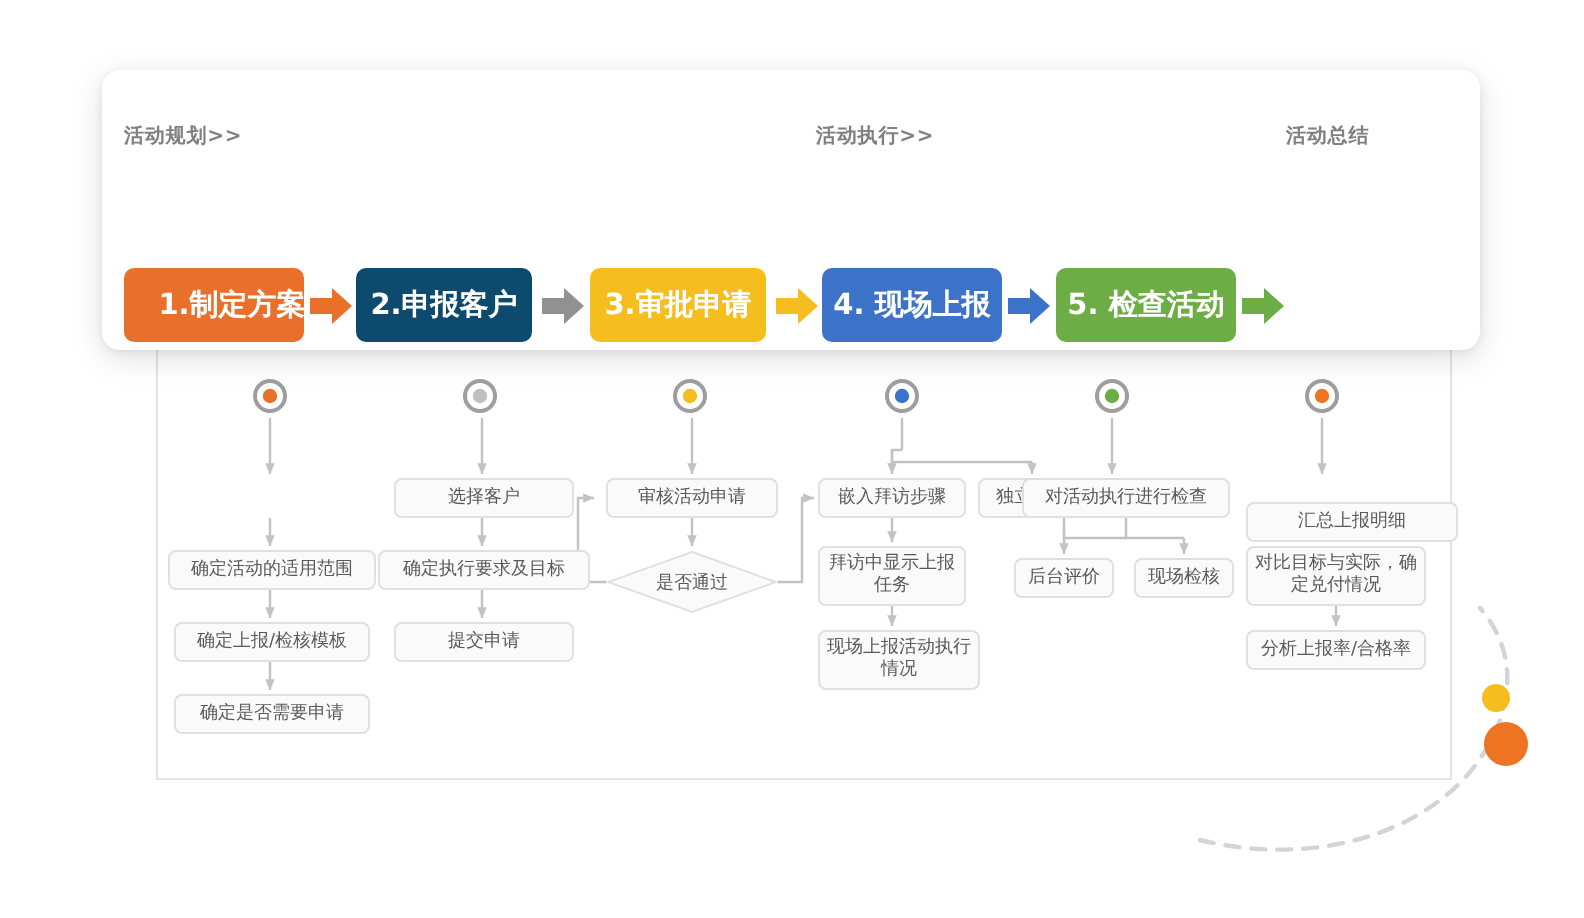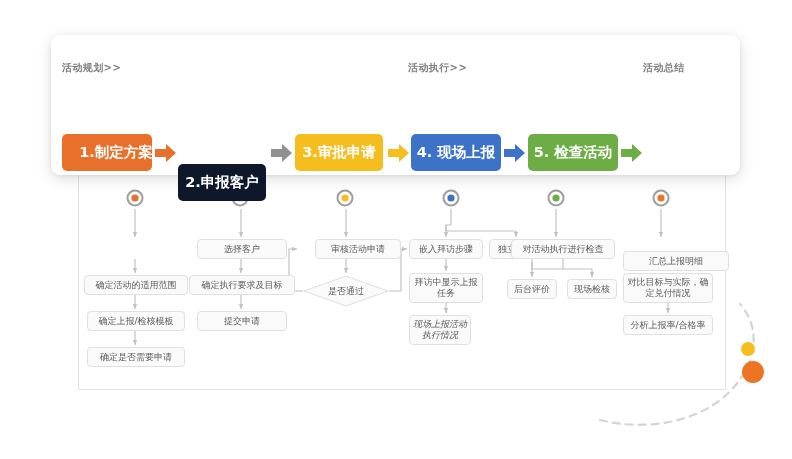--- a/index.html
+++ b/index.html
@@ -206,51 +206,51 @@
     </svg>
 
     <div class="node" style="left:5px;top:124px;width:104px;height:20px;">确定活动的适用范围</div>
     <div class="node" style="left:8px;top:160px;width:98px;height:20px;">确定上报/检核模板</div>
     <div class="node" style="left:8px;top:196px;width:98px;height:20px;">确定是否需要申请</div>
 
     <div class="node" style="left:118px;top:88px;width:90px;height:20px;">选择客户</div>
     <div class="node" style="left:110px;top:124px;width:106px;height:20px;">确定执行要求及目标</div>
     <div class="node" style="left:118px;top:160px;width:90px;height:20px;">提交申请</div>
 
-    <div class="node" style="left:236px;top:88px;width:86px;height:20px;">审核活动申请</div>
+    <div class="node" style="left:224px;top:88px;width:86px;height:20px;">审核活动申请</div>
 
     <div class="diamond" style="left:224px;top:124px;width:86px;height:32px;">
       <svg class="dshape" viewBox="0 0 86 32" preserveAspectRatio="none" xmlns="http://www.w3.org/2000/svg">
         <polygon points="43,1 85,16 43,31 1,16" fill="#fafafa" stroke="#e0e0e0" stroke-width="1"></polygon>
       </svg>
       <span class="dlabel">是否通过</span>
     </div>
 
     <div class="node" style="left:330px;top:88px;width:74px;height:20px;">嵌入拜访步骤</div>
     <div class="node" style="left:410px;top:88px;width:54px;height:20px;">独立上报</div>
     <div class="node wrap" style="left:330px;top:122px;width:74px;height:30px;">拜访中显示上报任务</div>
-    <div class="node wrap" style="left:330px;top:164px;width:62px;height:30px;font-style:italic;">现场上报活动执行情况</div>
+    <div class="node wrap" style="left:330px;top:164px;width:81px;height:30px;">现场上报活动执行情况</div>
 
     <div class="node" style="left:432px;top:88px;width:104px;height:20px;">对活动执行进行检查</div>
     <div class="node" style="left:428px;top:128px;width:50px;height:20px;">后台评价</div>
     <div class="node" style="left:488px;top:128px;width:50px;height:20px;">现场检核</div>
 
     <div class="node" style="left:544px;top:100px;width:106px;height:20px;">汇总上报明细</div>
     <div class="node wrap" style="left:544px;top:122px;width:90px;height:30px;">对比目标与实际，确定兑付情况</div>
     <div class="node" style="left:544px;top:164px;width:90px;height:20px;">分析上报率/合格率</div>
   </div>
 
   <div id="top-card">
 
     <div class="phase-label" style="left:11px;top:26px;">活动规划&gt;&gt;</div>
     <div class="phase-label" style="left:357px;top:26px;">活动执行&gt;&gt;</div>
     <div class="phase-label" style="left:592px;top:26px;">活动总结</div>
 
     <div class="step-box" style="left:11px;width:90px;background:#E8702A;padding-left:18px;">1.制定方案</div>
-    <div class="step-box" style="left:127px;width:88px;background:#0f172a;margin-top:30px;">2.申报客户</div>
+    <div class="step-box" style="left:127px;width:88px;background:#0c4a6e;">2.申报客户</div>
     <div class="step-box" style="left:244px;width:88px;background:#F5BE1E;">3.审批申请</div>
     <div class="step-box" style="left:360px;width:90px;background:#3C72C8;">4. 现场上报</div>
     <div class="step-box" style="left:477px;width:90px;background:#6DAD45;">5. 检查活动</div>
 
     <svg class="arrow" style="left:104px;" viewBox="0 0 22 20" xmlns="http://www.w3.org/2000/svg">
       <path d="M0,6 L11,6 L11,1 L21,10 L11,19 L11,14 L0,14 Z" fill="#E8702A"></path>
     </svg>
     <svg class="arrow" style="left:220px;" viewBox="0 0 22 20" xmlns="http://www.w3.org/2000/svg">
       <path d="M0,6 L11,6 L11,1 L21,10 L11,19 L11,14 L0,14 Z" fill="#919191"></path>
     </svg>

